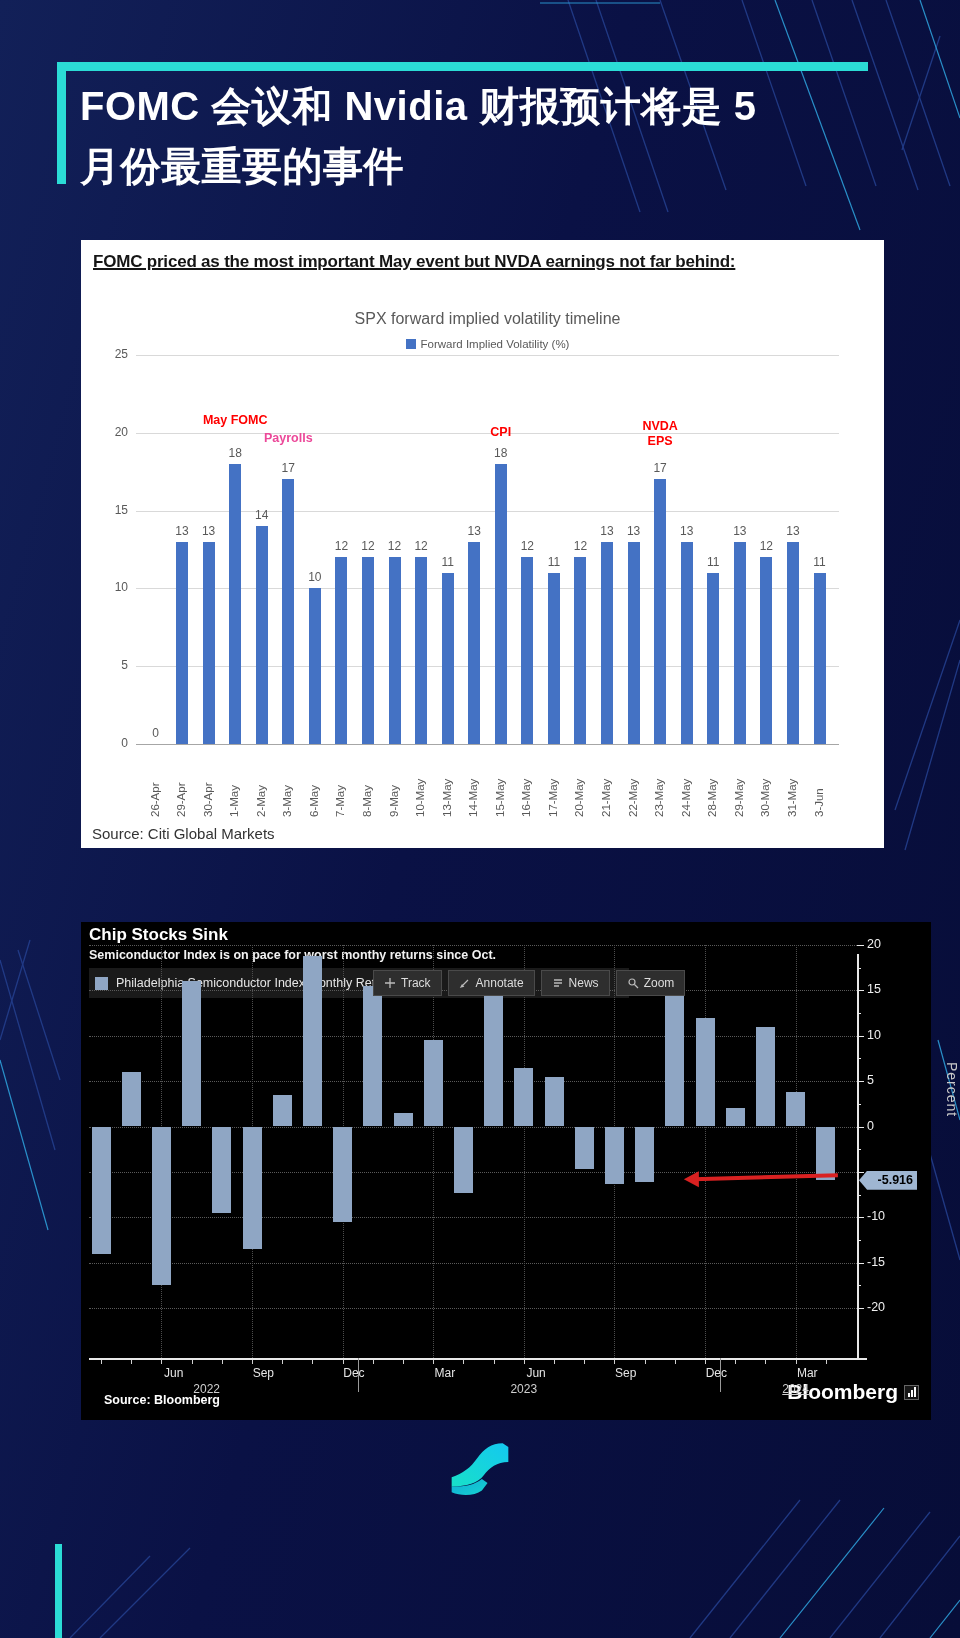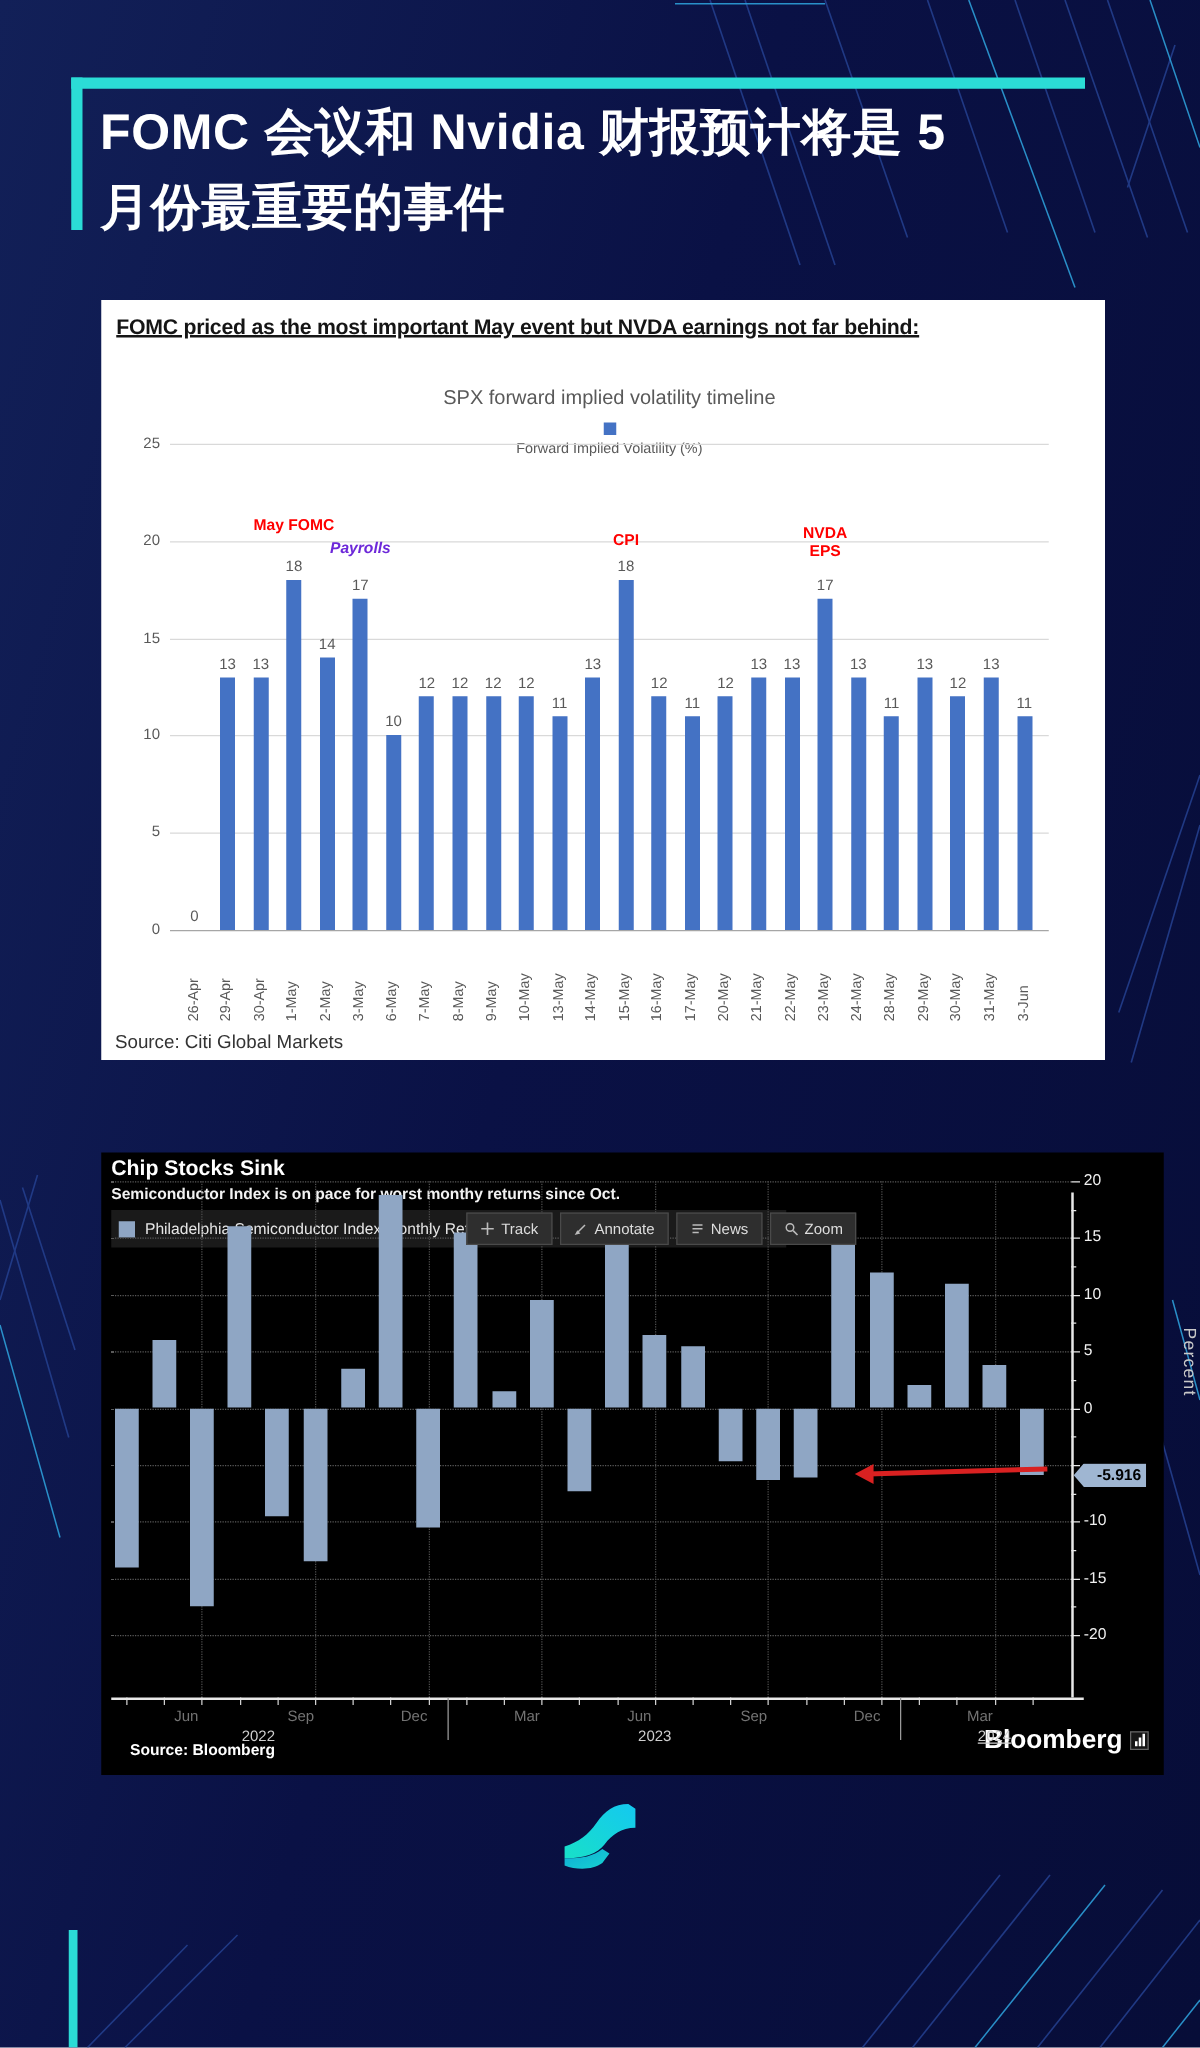--- a/index.html
+++ b/index.html
@@ -16,21 +16,21 @@
   .accent-top{position:absolute;left:0;top:0;width:811px;height:9px;background:#2BDCD6;}
   .accent-left{position:absolute;left:0;top:0;width:9px;height:122px;background:#2BDCD6;}
   .page-title{position:absolute;left:23px;top:14px;width:790px;margin:0;
     color:#ffffff;font-size:40px;font-weight:bold;line-height:60px;letter-spacing:.5px;}
 
   
   .spx-panel{left:57px;top:240px;width:803px;height:608px;background:#ffffff;}
   .spx-header{position:absolute;left:12px;top:12px;width:786px;color:#151515;
     font-size:17px;font-weight:bold;text-decoration:underline;text-decoration-thickness:2px;letter-spacing:-0.2px;}
   .spx-title{position:absolute;left:55px;top:70px;width:703px;text-align:center;color:#595959;font-size:16px;}
-  .spx-legend{position:absolute;left:55px;top:98px;width:703px;display:flex;justify-content:center;align-items:center;gap:5px;color:#595959;font-size:11.5px;flex-direction:column;}
+  .spx-legend{position:absolute;left:55px;top:98px;width:703px;display:flex;justify-content:center;align-items:center;gap:5px;color:#595959;font-size:11.5px;}
   .sq{display:inline-block;width:10px;height:10px;}
   .spx-plot{position:absolute;left:55px;top:115px;width:703px;height:389px;}
   .grid-h{position:absolute;left:0;width:703px;height:0;border-top:1px solid #D9D9D9;}
   .grid-h.axisline{border-top-color:#A6A6A6;}
   .spx-ylab{position:absolute;left:-38px;width:30px;text-align:right;font-size:12px;color:#595959;}
   .spx-bar{position:absolute;bottom:0;width:12px;}
   .spx-vlab{position:absolute;width:30px;text-align:center;font-size:12px;color:#595959;}
   .spx-xlab{position:absolute;writing-mode:vertical-rl;transform:rotate(180deg);font-size:11.5px;color:#595959;line-height:14px;height:64px;}
   .spx-ann{position:absolute;width:120px;text-align:center;font-weight:bold;font-size:12.5px;line-height:15px;}
   .spx-source{position:absolute;left:11px;top:585px;font-size:15px;color:#333;}
@@ -46,21 +46,21 @@
   .chip{display:flex;align-items:center;gap:5px;height:26px;padding:0 10px;background:#2E2E2E;border:1px solid #4a4a4a;color:#DDD;font-size:12px;font-family:"Liberation Sans",sans-serif;cursor:pointer;}
   .bbg-plot{position:absolute;left:8px;top:20px;width:768px;height:416px;}
   .bgrid-h{position:absolute;left:0;width:768px;height:0;border-top:1px dotted #5a5a5a;}
   .bgrid-v{position:absolute;top:3px;height:413px;width:0;border-left:1px dotted #4d4d4d;}
   .b-bar{position:absolute;width:19px;background:#8FA6C4;z-index:2;}
   .b-axis-v{position:absolute;top:12px;height:404px;width:0;border-left:2px solid #e8e8e8;z-index:3;}
   .b-axis-h{position:absolute;left:0;width:778px;height:0;border-top:2px solid #e8e8e8;z-index:3;}
   .b-tick{position:absolute;height:0;border-top:1px solid #e8e8e8;z-index:3;}
   .b-ylab{position:absolute;color:#f0f0f0;font-size:12.5px;z-index:3;}
   .b-xtick{position:absolute;width:0;height:6px;border-left:1px solid #cfcfcf;z-index:3;}
-  .b-xlab{position:absolute;width:44px;text-align:left;color:#737373;font-size:12px;z-index:3;}
+  .b-xlab{position:absolute;width:44px;text-align:right;color:#e5e5e5;font-size:12px;z-index:3;}
   .b-year{position:absolute;width:50px;text-align:center;color:#CFCFCF;font-size:12px;z-index:3;}
   .b-sep{position:absolute;width:0;height:34px;border-left:1px solid #9a9a9a;z-index:3;}
   .b-tag{position:absolute;width:58px;height:19px;background:#9FB6D2;color:#000;font-size:12.5px;font-weight:bold;line-height:19px;text-align:right;padding-right:4px;box-sizing:border-box;clip-path:polygon(0 50%,14% 0,100% 0,100% 100%,14% 100%);z-index:4;}
   .bbg-ylabel{position:absolute;left:863px;top:140px;writing-mode:vertical-rl;color:#C8C8C8;font-size:14px;letter-spacing:1px;}
   .bbg-source{position:absolute;left:23px;top:471px;color:#fff;font-size:12.5px;font-weight:bold;}
   .bbg-brand{position:absolute;right:12px;top:458px;display:flex;align-items:center;gap:6px;color:#fff;font-size:21px;font-weight:bold;}
   .brand-box{width:15px;height:15px;background:#161616;border:1px solid #666;display:flex;align-items:flex-end;justify-content:center;gap:1px;padding:2px 1px;box-sizing:border-box;}
   .brand-box i{display:block;width:2px;background:#fff;}
   .arrow-svg{position:absolute;left:0;top:0;z-index:6;pointer-events:none;}
 
@@ -208,21 +208,21 @@
       <div class="spx-xlab" style="left: 622.38px; top: 398px;">30-May</div>
       <div class="spx-bar" style="left: 650.94px; height: 202.28px; background: rgb(68, 114, 196);"></div>
       <div class="spx-vlab" style="left: 641.94px; bottom: 206.28px;">13</div>
       <div class="spx-xlab" style="left: 648.94px; top: 398px;">31-May</div>
       <div class="spx-bar" style="left: 677.5px; height: 171.16px; background: rgb(68, 114, 196);"></div>
       <div class="spx-vlab" style="left: 668.5px; bottom: 175.16px;">11</div>
       <div class="spx-xlab" style="left: 675.5px; top: 398px;">3-Jun</div>
       <div class="spx-ann" style="left: 39.18px; top: 57.572px; color: rgb(255, 0, 0);">
         <div>May FOMC</div>
       </div>
-      <div class="spx-ann" style="left: 92.3px; top: 76.244px; color: #6d28d9; font-style: italic;">
+      <div class="spx-ann" style="left: 92.3px; top: 76.244px; color: #ec4899;">
         <div>Payrolls</div>
       </div>
       <div class="spx-ann" style="left: 304.78px; top: 70.02px; color: rgb(255, 0, 0);">
         <div>CPI</div>
       </div>
       <div class="spx-ann" style="left: 464.14px; top: 63.796px; color: rgb(255, 0, 0);">
         <div>NVDA</div>
         <div>EPS</div>
       </div>
     </div>

